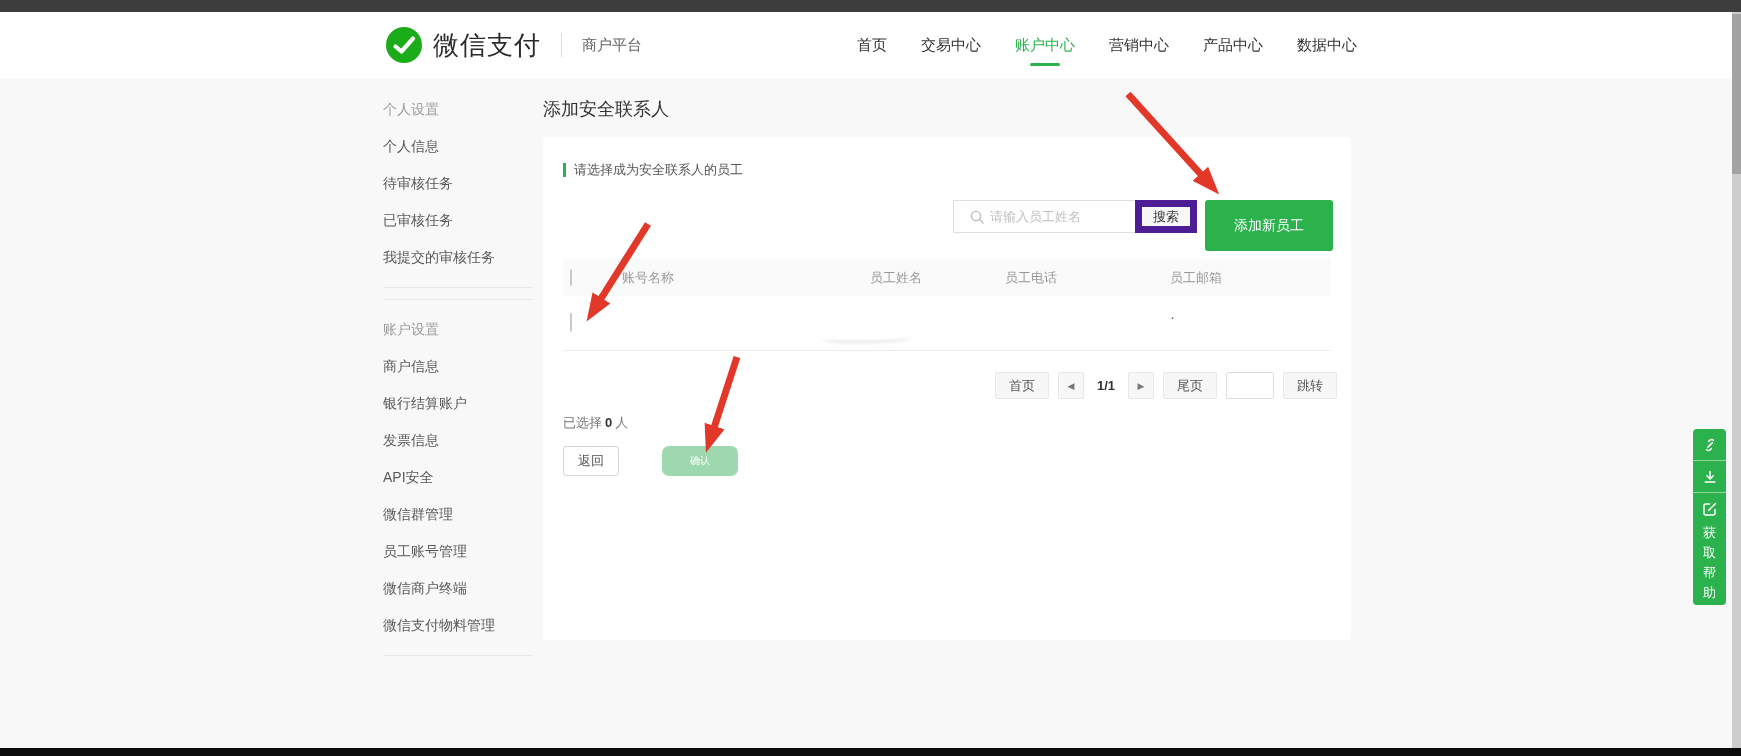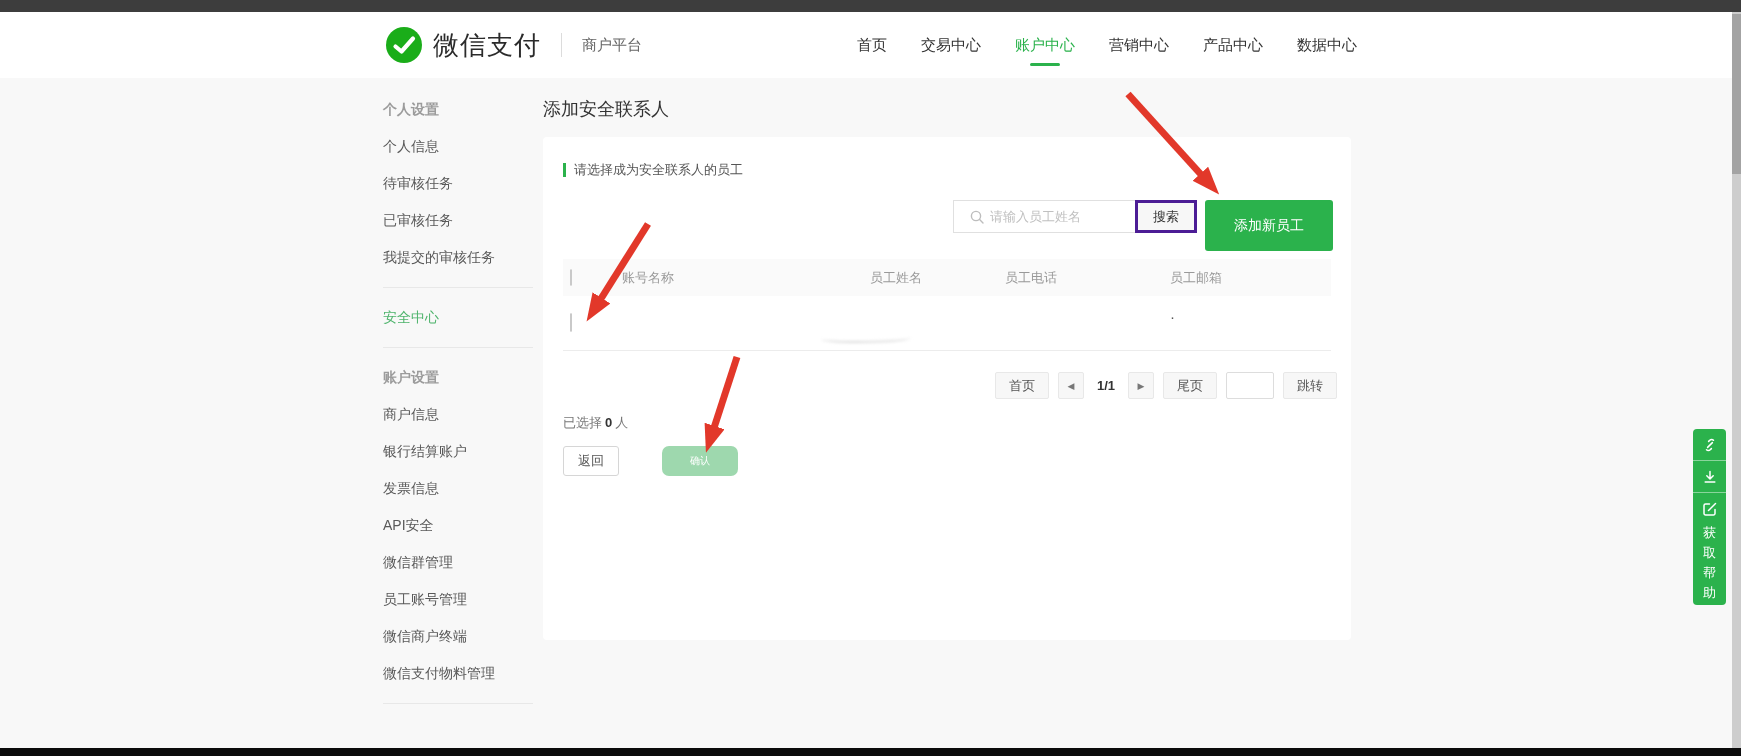--- a/index.html
+++ b/index.html
@@ -21,37 +21,37 @@
   .brand-sep { width:1px; height:24px; background:#dcdcdc; margin:0 10px; }
   .brand-portal { font-size:15px; color:#666; }
   .topnav { position:absolute; left:857px; top:0; height:66px; display:flex; align-items:center; gap:34px; }
   .nav-item { position:relative; font-size:15px; color:#333; cursor:pointer; text-decoration:none; white-space:nowrap; }
   .nav-item.active { color:#2bb24c; }
   .nav-item.active::after { content:""; position:absolute; left:50%; transform:translateX(-50%); bottom:-11px; width:30px; height:3px; border-radius:2px; background:#2bb24c; }
 
   
   .sidebar { position:absolute; left:383px; top:91px; width:150px; }
   .side-item { height:37px; display:flex; align-items:center; font-size:14px; color:#595959; cursor:pointer; white-space:nowrap; }
-  .side-item.section { color:#9c9c9c; cursor:default;font-weight:bold; }
+  .side-item.section { color:#9c9c9c; cursor:default; }
   .side-item.active { color:#4db36b; }
   .side-divider { border-top:1px solid #e8e8e8; margin:11px 0; width:150px; }
 
   
   .page-title { position:absolute; left:543px; top:97px; font-size:18px; font-weight:400; color:#333; }
   .card { position:absolute; left:543px; top:137px; width:808px; height:503px; background:#fff; border-radius:4px; }
 
   .section-label { position:absolute; left:20px; top:24px; display:flex; align-items:center; gap:8px; }
   .section-label .bar { width:3px; height:14px; background:#2bb24c; }
   .section-label span { font-size:13px; color:#555; }
 
   .search-box { position:absolute; left:410px; top:63px; width:182px; height:33px; border:1px solid #e0e0e0; border-right:none; background:#fff; display:flex; align-items:center; padding-left:16px; gap:6px; }
   .search-box svg { flex:none; }
   .search-box input { border:none; outline:none; width:130px; font-size:13px; color:#333; background:transparent; }
   .search-box input::placeholder { color:#c0c0c0; }
-  .search-btn { position:absolute; left:592px; top:63px; width:62px; height:33px; background:#f7f7f7; border:3px solid #4c1d95; font-size:13px; color:#333; cursor:pointer; }
+  .search-btn { position:absolute; left:592px; top:63px; width:62px; height:33px; background:#f7f7f7; border:7px solid #4c1d95; font-size:13px; color:#333; cursor:pointer; }
   .add-btn { position:absolute; left:662px; top:63px; width:128px; height:51px; background:#2bb24c; border:none; border-radius:3px; font-size:14px; color:#fff; cursor:pointer; }
 
   
   .table { position:absolute; left:20px; top:122px; width:768px; }
   .trow { display:grid; grid-template-columns:52px 248px 135px 165px 1fr; align-items:center; }
   .thead { height:37px; background:#fafafa; font-size:13px; color:#999; }
   .tbody-row { height:55px; background:#fff; border-bottom:1px solid #ececec; position:relative; }
   .cell { padding-left:7px; white-space:nowrap; }
   .checkbox { width:15px; height:15px; border:1px solid #c9c9c9; border-radius:2px; background:#fff; margin-left:7px; cursor:pointer; }
   .redact { background:#e6e6e6; filter:blur(2px); border-radius:1px; }
@@ -112,21 +112,20 @@
     </nav>
   </header>
 
   <aside class="sidebar">
     <div class="side-item section">个人设置</div>
     <div class="side-item">个人信息</div>
     <div class="side-item">待审核任务</div>
     <div class="side-item">已审核任务</div>
     <div class="side-item">我提交的审核任务</div>
     <div class="side-divider"></div>
-    <div class="side-item active">安全中心</div>
     <div class="side-divider"></div>
     <div class="side-item section">账户设置</div>
     <div class="side-item">商户信息</div>
     <div class="side-item">银行结算账户</div>
     <div class="side-item">发票信息</div>
     <div class="side-item">API安全</div>
     <div class="side-item">微信群管理</div>
     <div class="side-item">员工账号管理</div>
     <div class="side-item">微信商户终端</div>
     <div class="side-item">微信支付物料管理</div>

